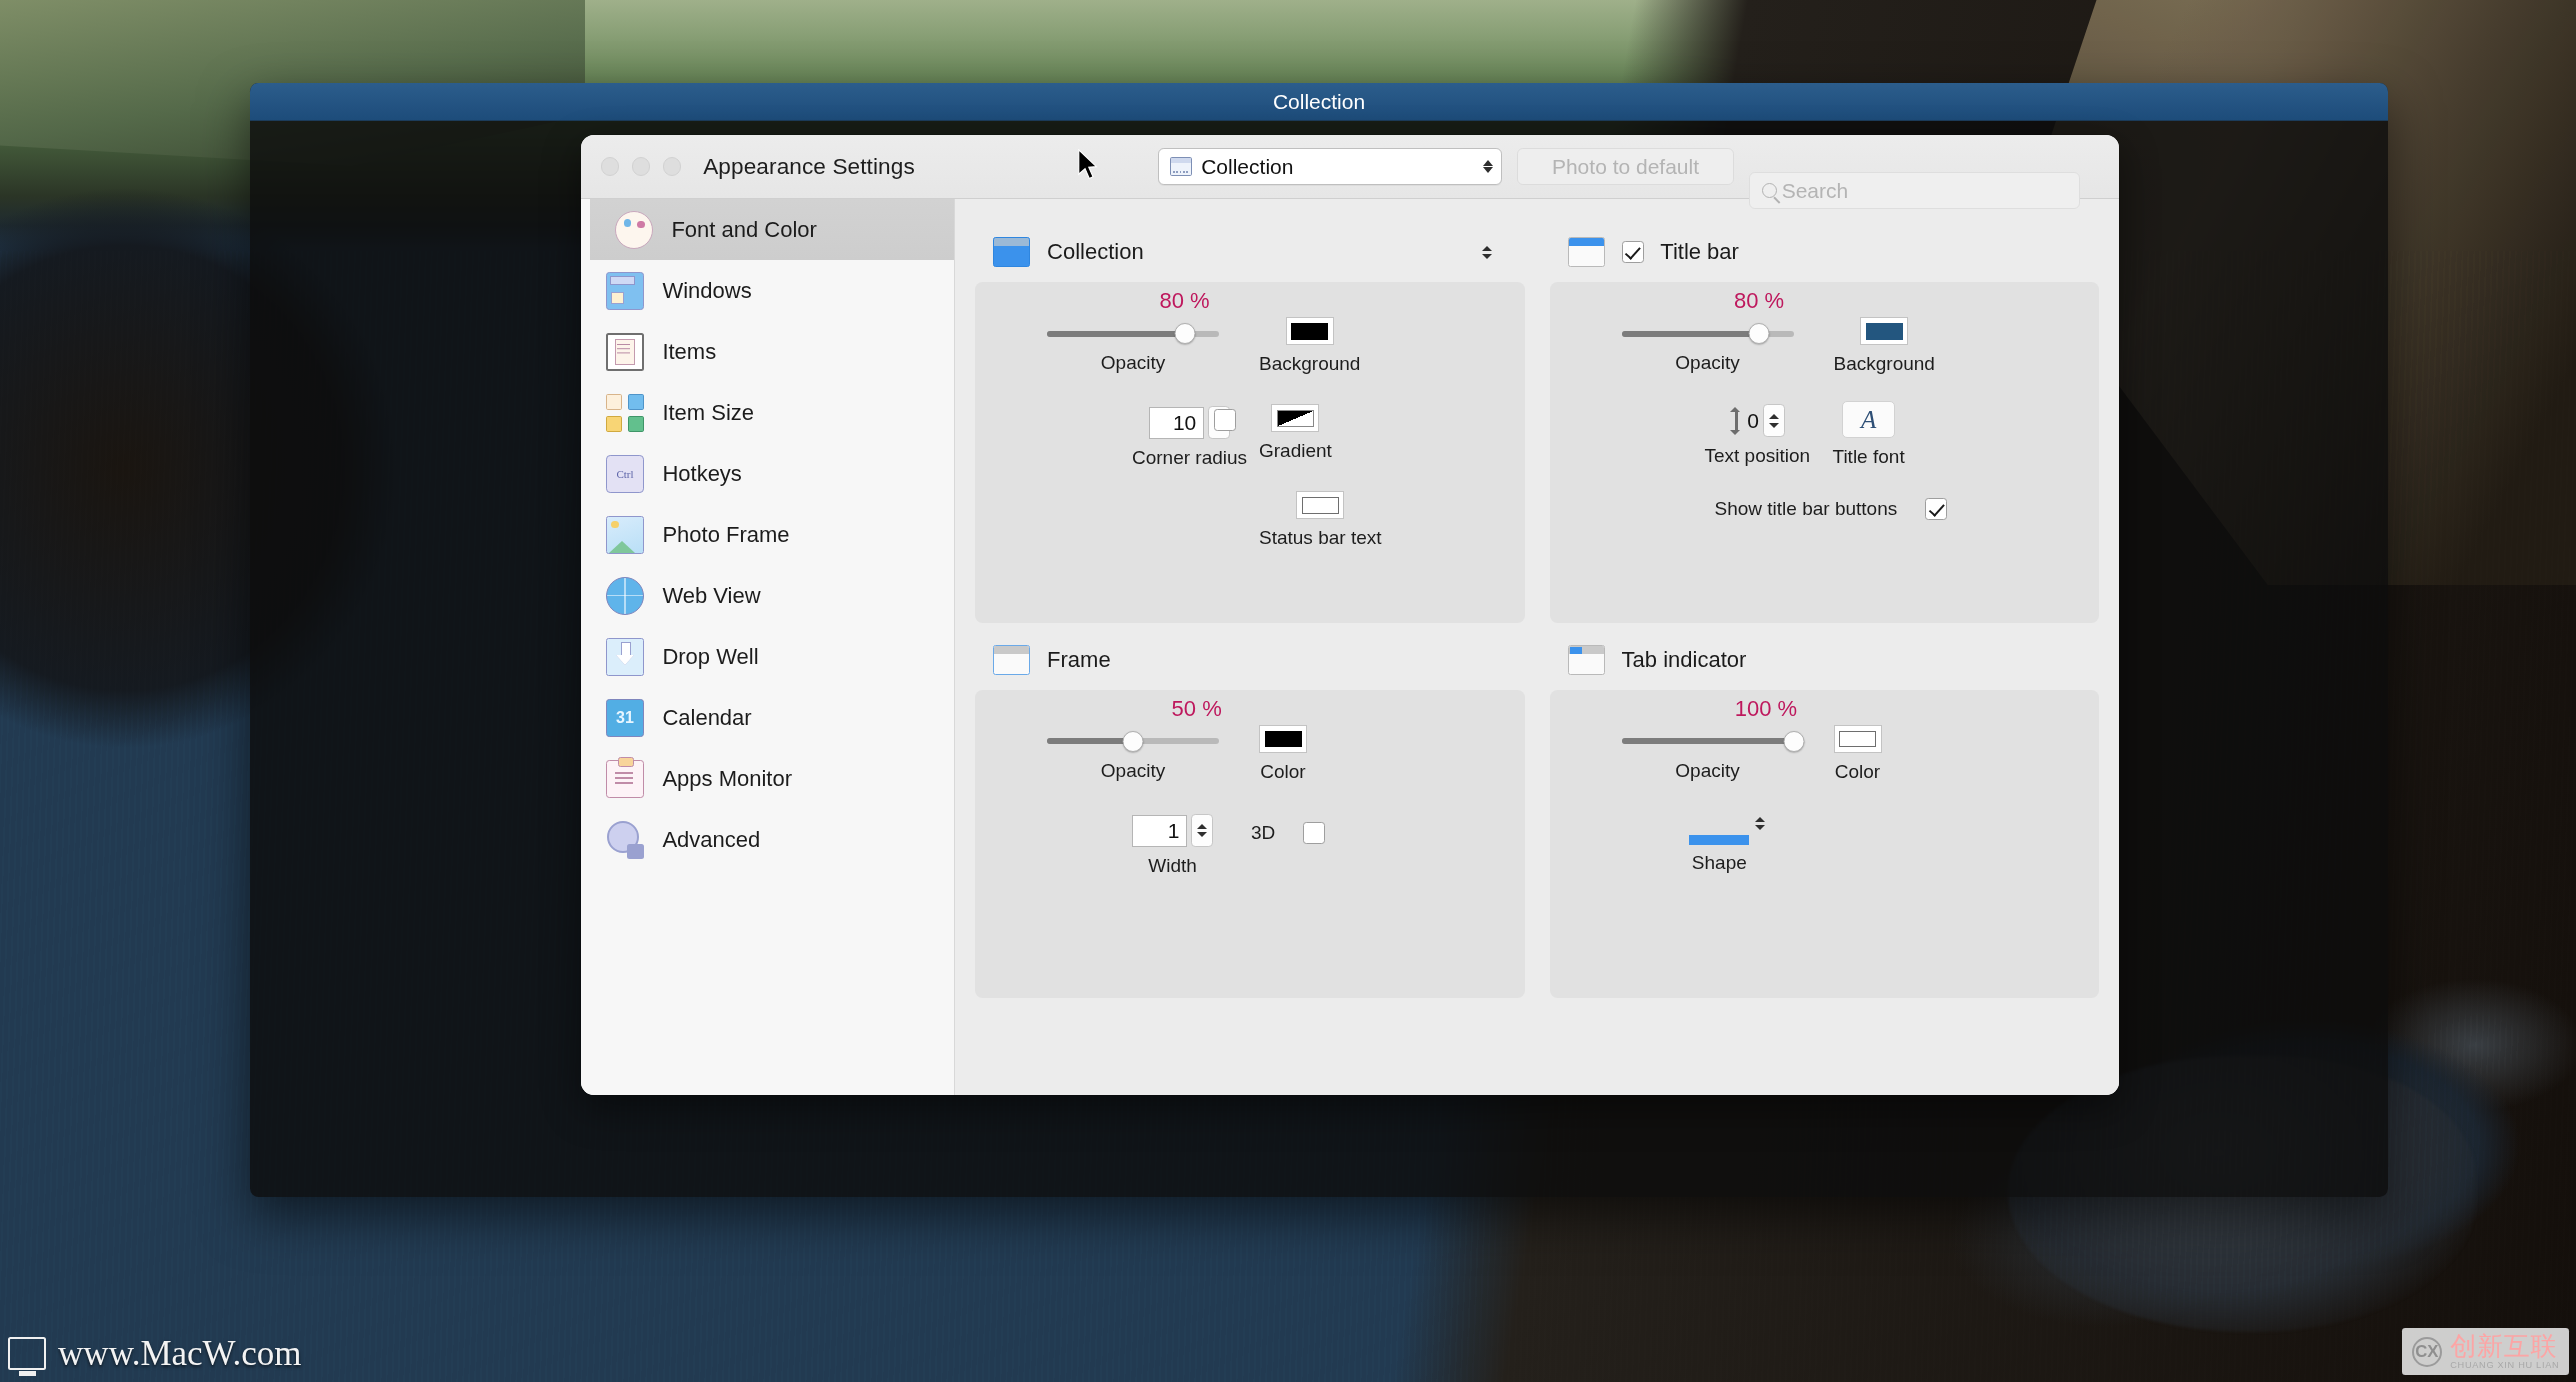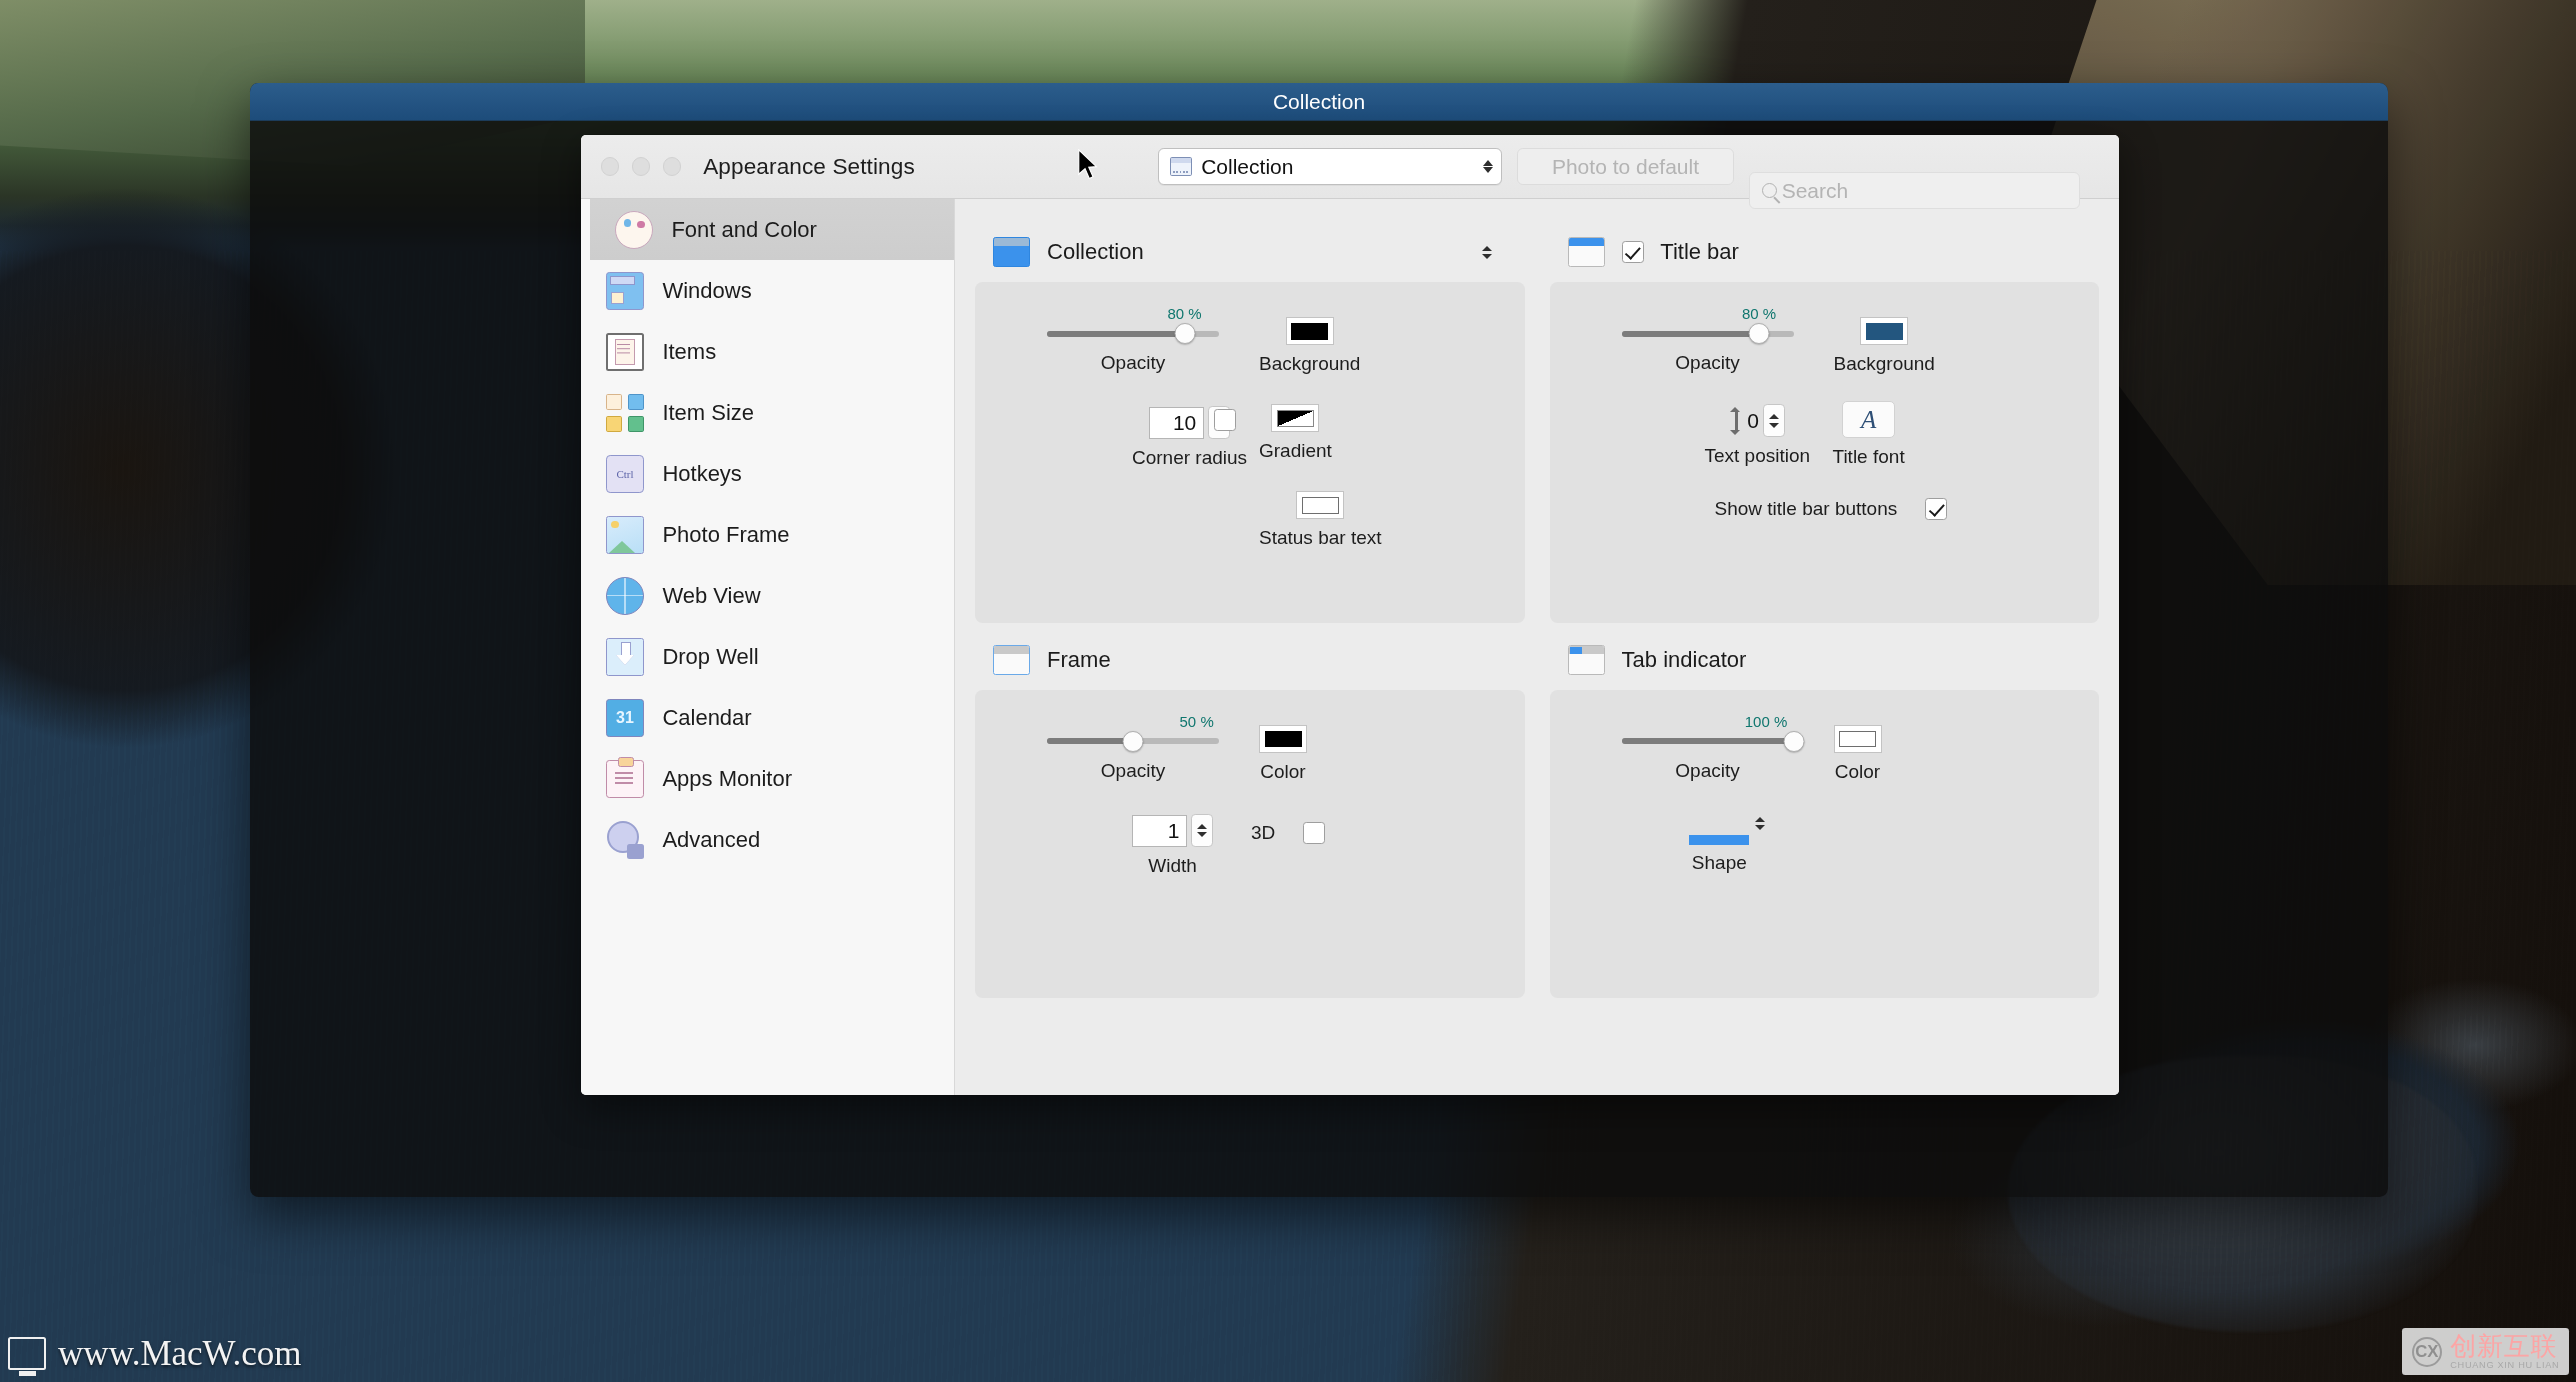--- a/index.html
+++ b/index.html
@@ -80,21 +80,21 @@
     color: #fff; font-size: 21px;
     border-bottom: 0.8px solid rgba(0,0,0,.35);
   }
   #collection-body { height: calc(100% - 38px); }
 
   
   #settings-window {
     position: absolute;
     left: 581px; top: 135px; width: 1538px; height: 960px;
     background: #f2f2f2;
-    border-radius: 5px;
+    border-radius: 13px;
     box-shadow: 0 13.4px 38px rgba(0,0,0,.45), 0 0 0 0.8px rgba(0,0,0,.14);
     overflow: hidden;
     display: flex; flex-direction: column;
   }
   #settings-toolbar {
     height: 64px;
     background: linear-gradient(180deg, #ececec 0%, #e6e6e6 100%);
     border-bottom: 0.8px solid #cfcfcf;
     display: flex; align-items: center;
     padding: 0 16.7px 0 20px;
@@ -294,21 +294,21 @@
   }
   .slider .fill {
     position: absolute; top: 8.4px; left: 0; height: 5.9px; border-radius: 3.3px; background: #7c7c7c;
   }
   .slider .knob {
     position: absolute; top: 0.8px; width: 21px; height: 21px; border-radius: 50%;
     background: #fdfdfd; border: 0.8px solid #b0b0b0; box-shadow: 0 0.8px 1.7px rgba(0,0,0,.28);
     transform: translateX(-50%);
   }
   .slider-value {
-    position: absolute; bottom: 22px; font-size: 15px; color: #0f766e; white-space: nowrap;
+    position: absolute; bottom: 30px; font-size: 22px; color: #be185d; white-space: nowrap;
     transform: translateX(-50%);
   }
 
   
   .well {
     width: 48px; height: 28px; border: 1.7px solid #c3c3c3; background: #fff;
     display: flex; align-items: center; justify-content: center;
   }
   .well .swatch { width: 37px; height: 16.7px; }
   .well .swatch.outline { background: #fff; border: 1.7px solid #6e6e6e; }

